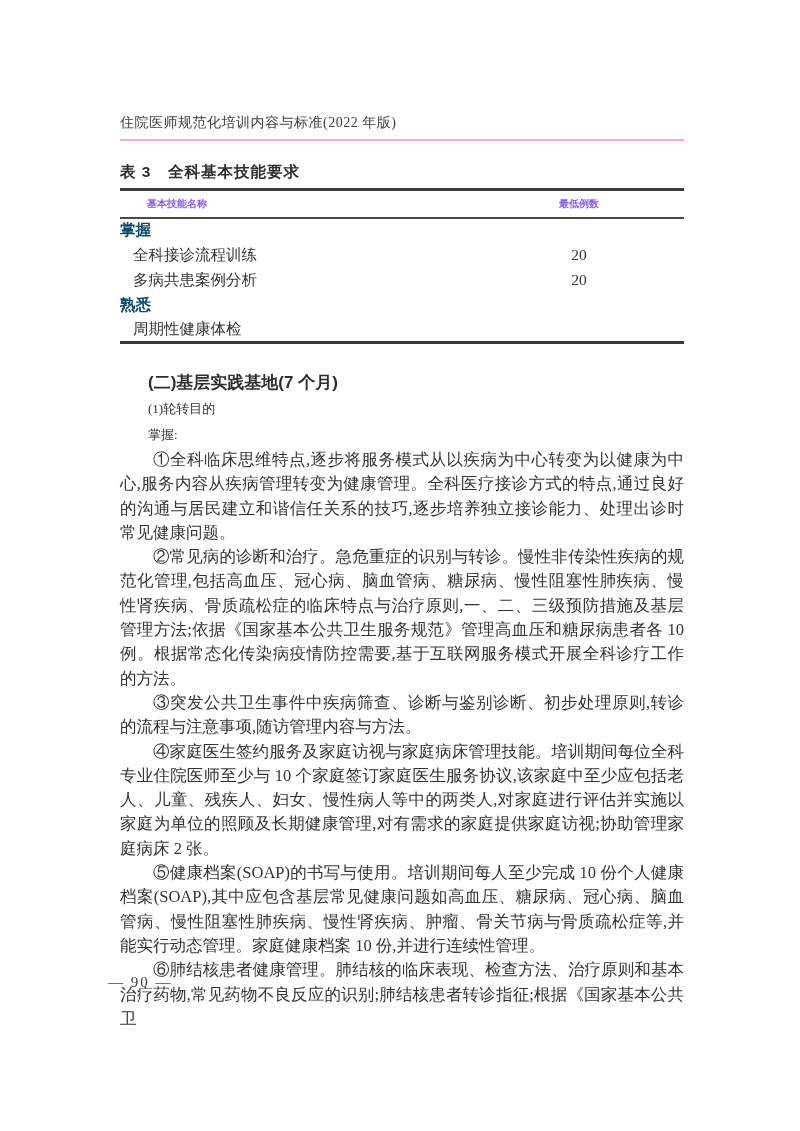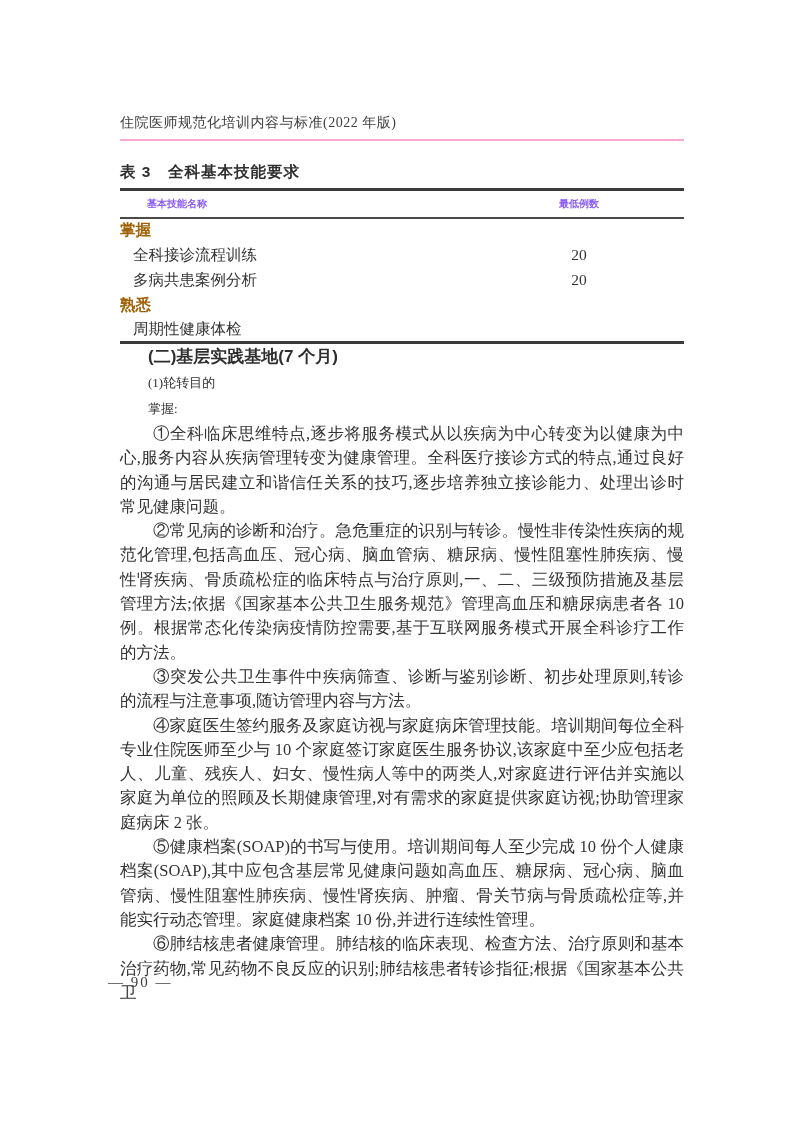--- a/index.html
+++ b/index.html
@@ -56,24 +56,24 @@
   table.skills tbody td {
     font-size:15.5px;
     height:25px;
     vertical-align:middle;
     color:#333333;
   }
   table.skills tbody tr.group td:first-child {
     font-family:"Liberation Sans","DejaVu Sans",sans-serif;
     font-weight:bold;
     padding-left:0;
-    color:#a16207;
+    color:#0c4a6e;
   }
   table.skills tbody tr.item td:first-child { padding-left:13px; }
-  .body-text { }
+  .body-text { margin-top:26px; }
   .sec-heading {
     font-family:"Liberation Sans","DejaVu Sans",sans-serif;
     font-weight:bold;
     font-size:17px;
     line-height:26px;
     text-indent:28px;
     color:#2e2e2e;
   }
   .sub-heading {
     font-style:italic;

